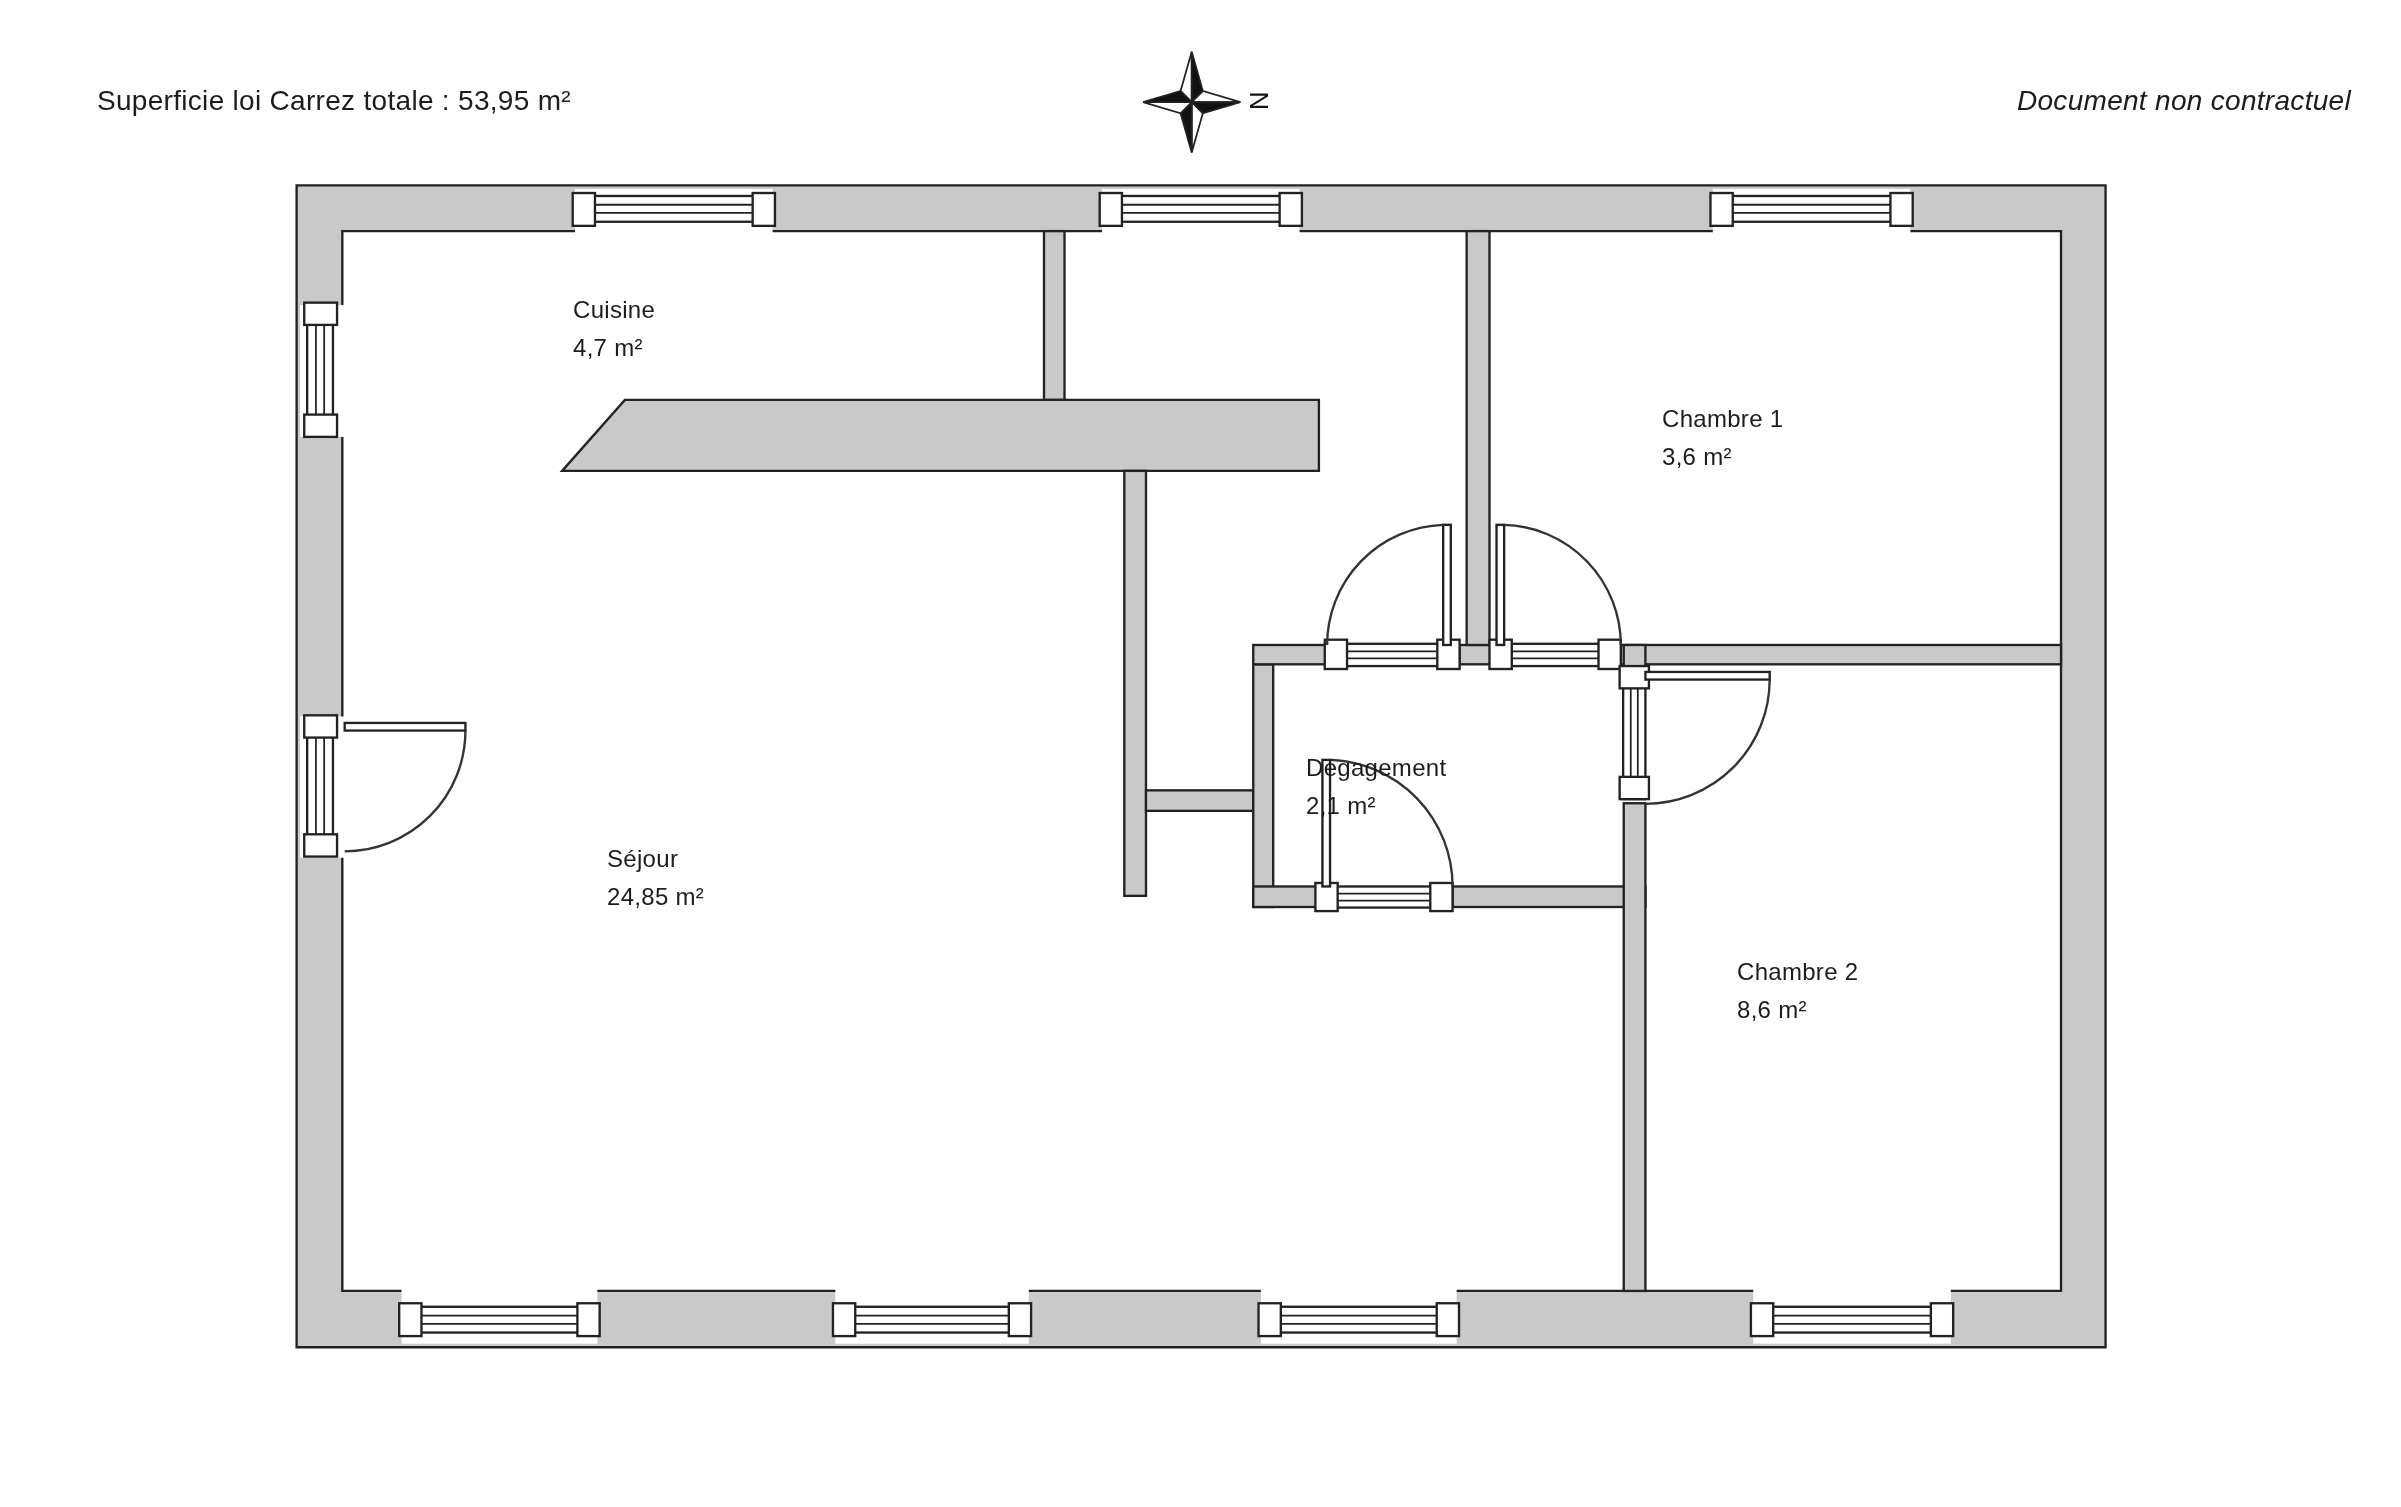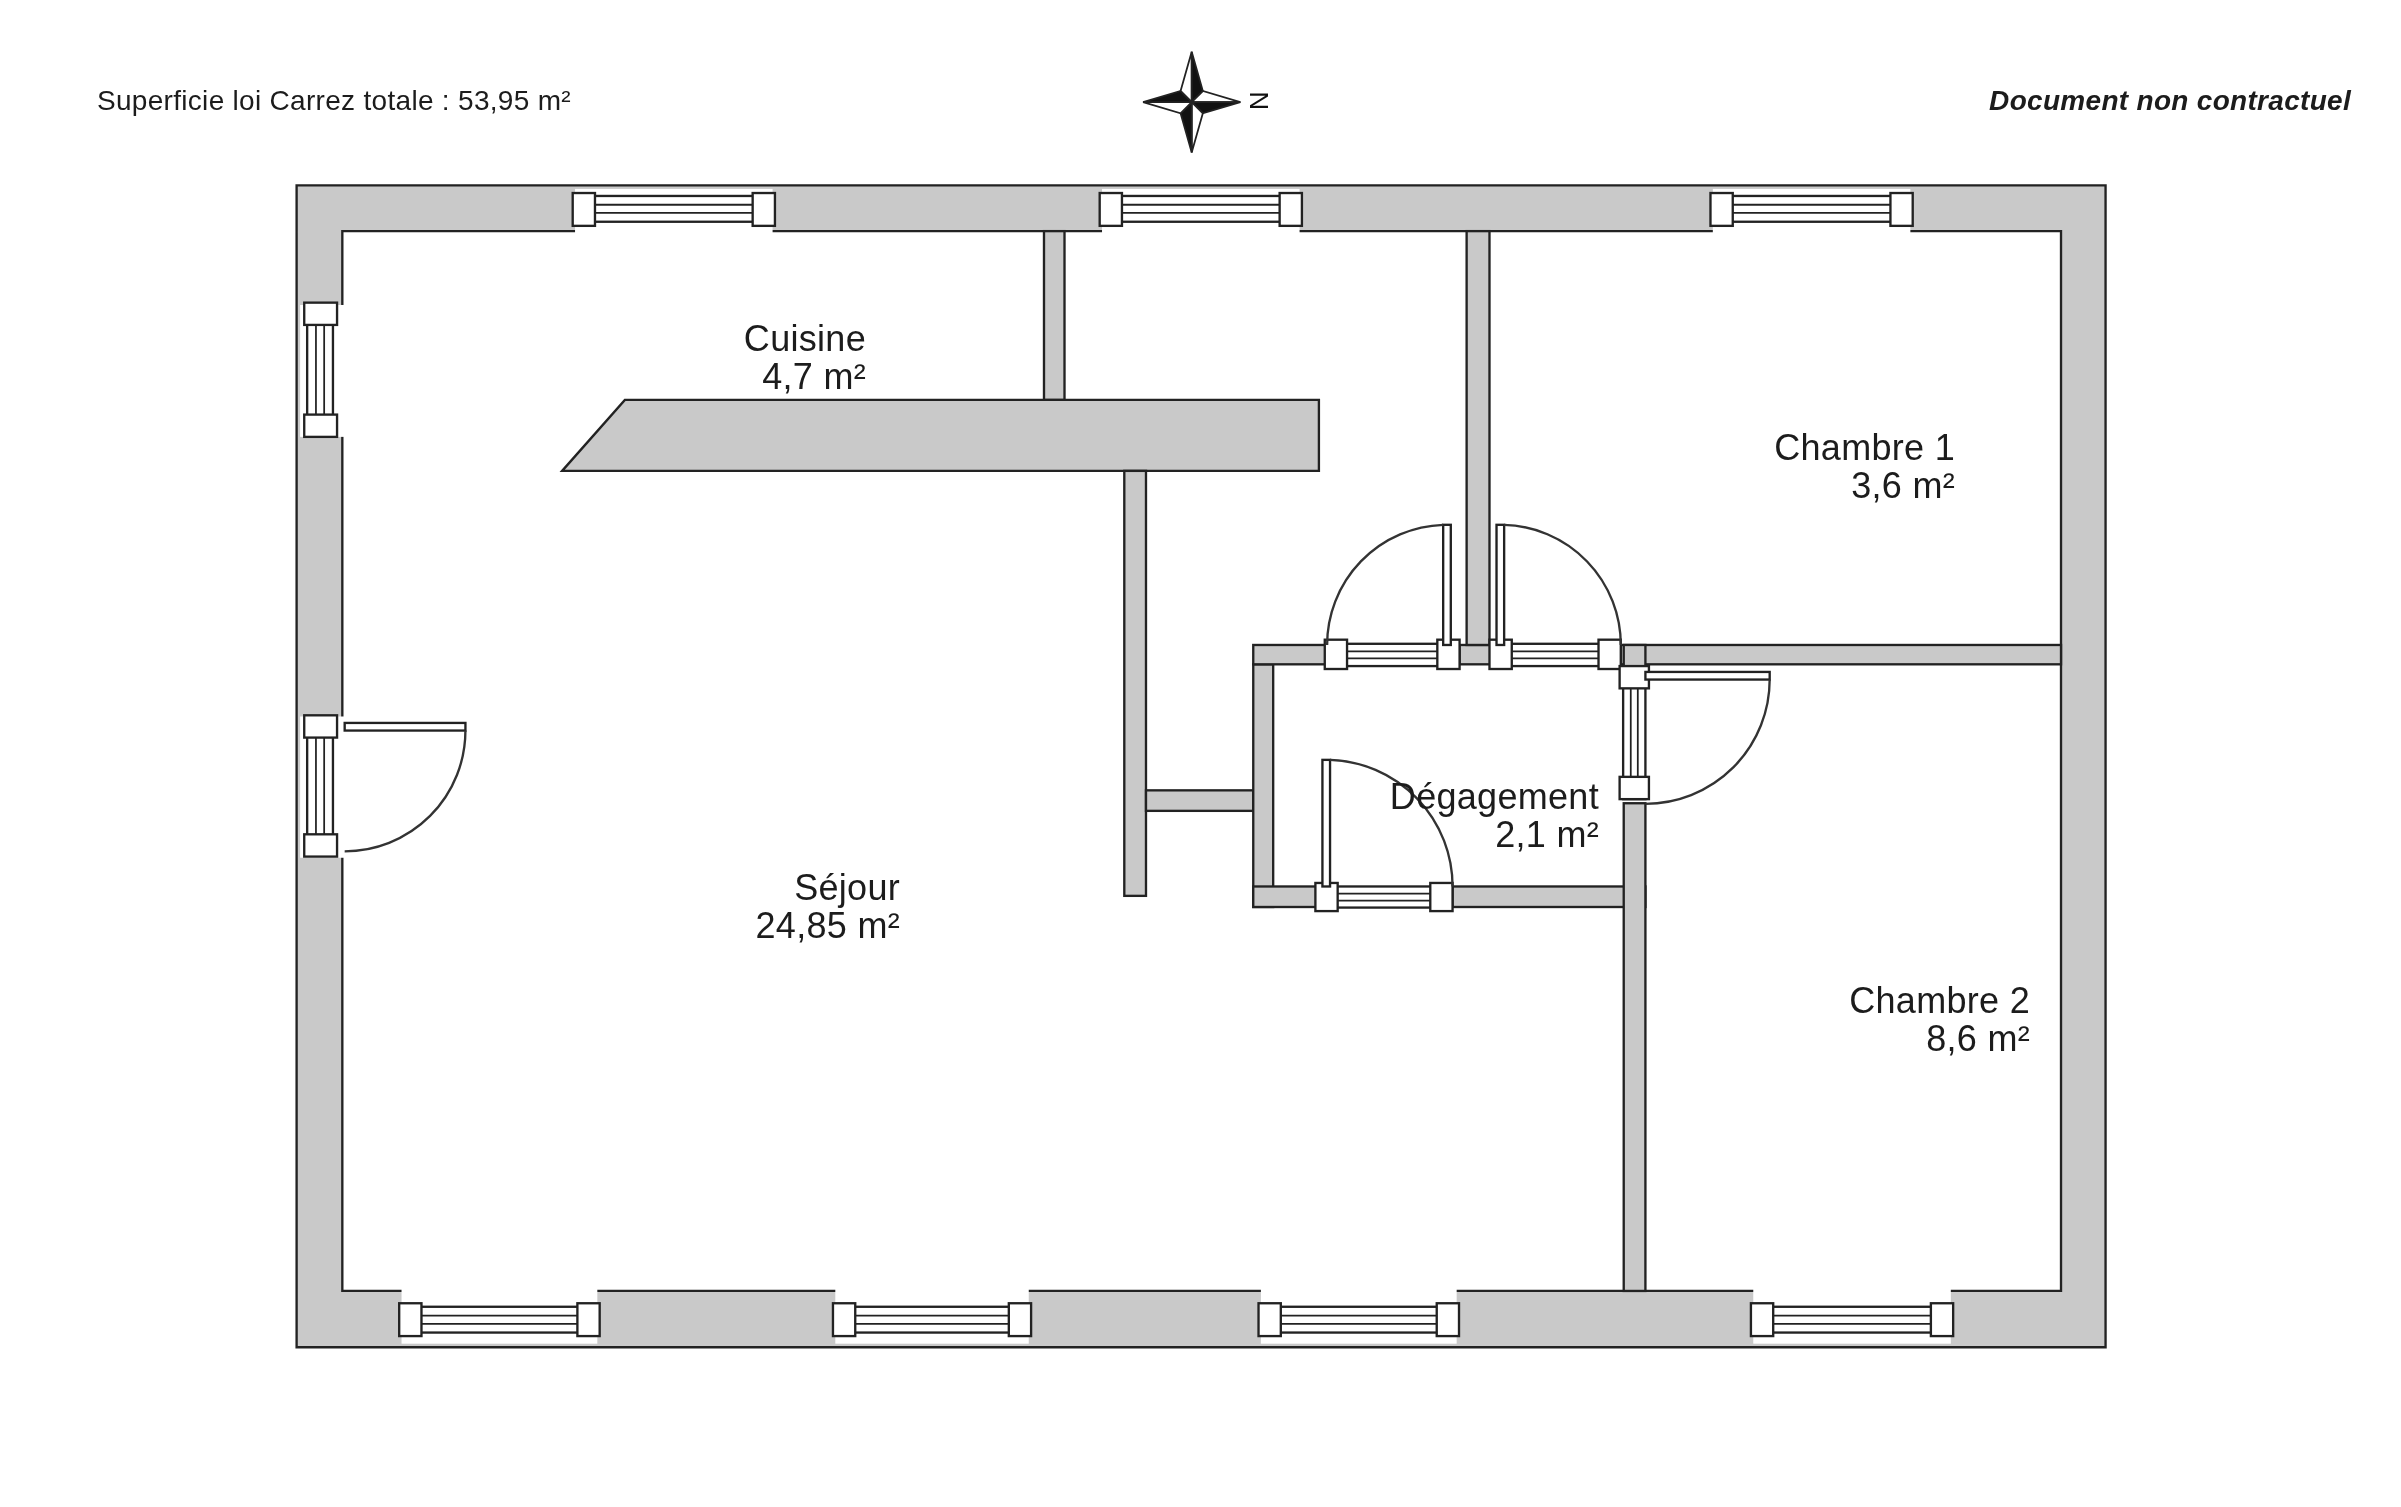--- a/index.html
+++ b/index.html
@@ -1,31 +1,31 @@
 <!DOCTYPE html>
 <html style="font-size:9.4px"><head>
 <meta charset="utf-8">
 <style>
   html,body{margin:0;padding:0;background:#ffffff;}
   body{width:2401px;height:1508px;position:relative;overflow:hidden;
        font-family:"Liberation Sans","DejaVu Sans",sans-serif;color:#1c1c1c;}
   .hdr{position:absolute;top:57px;font-size:28px;letter-spacing:0.3px;white-space:nowrap;margin-top:28px;}
   .hdr-left{left:97px;}
-  .hdr-right{right:50px;font-style:italic;font-weight:bold;}
+  .hdr-right{right:50px;font-style:italic;}
   .plan-svg{position:absolute;left:0;top:0;width:2401px;height:1508px;}
   .wall{fill:#c9c9c9;stroke:#222222;stroke-width:4px;}
   .cut{fill:#ffffff;stroke:none;}
   .frame{fill:#ffffff;stroke:#222222;stroke-width:4px;}
   .fline{stroke:#222222;stroke-width:3px;}
   .leaf{fill:#ffffff;stroke:#222222;stroke-width:4px;}
   .arc{fill:none;stroke:#333333;stroke-width:4px;}
   .star-dark{fill:#111111;stroke:#222222;stroke-width:3px;}
   .star-light{fill:#ffffff;stroke:#222222;stroke-width:3px;}
   .compass-letter{font-size:44px;font-family:"Liberation Sans","DejaVu Sans",sans-serif;fill:#111111;}
-  .room-label{position:absolute;text-align:right;font-size:36px;line-height:38px;letter-spacing:0.3px;margin-top:29px;}
+  .room-label{position:absolute;text-align:left;font-size:24px;line-height:38px;letter-spacing:0.3px;}
 </style>
 </head>
 <body>
 
 <div class="hdr hdr-left">Superficie loi Carrez totale : 53,95 m²</div>
 <div class="hdr hdr-right">Document non contractuel</div>
 
 <svg class="plan-svg" viewBox="0 0 4096 2572">
 
   <path class="wall" fill-rule="evenodd" d="M506,316 H3592 V2298 H506 Z M584,394 H3516 V2202 H584 Z"></path>

